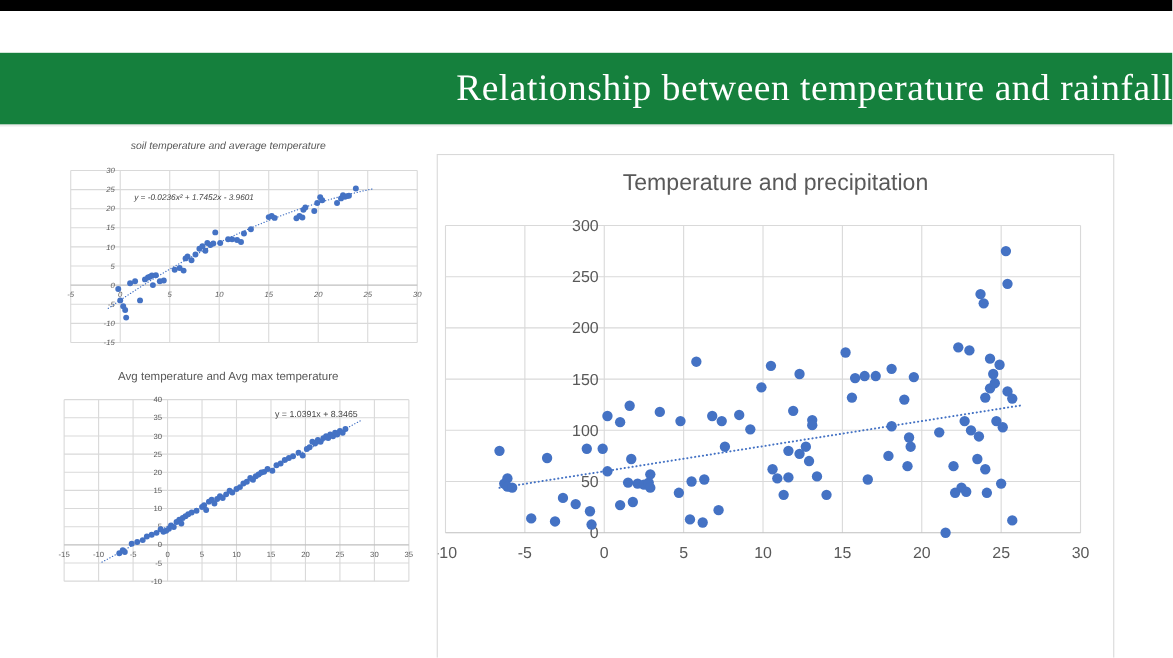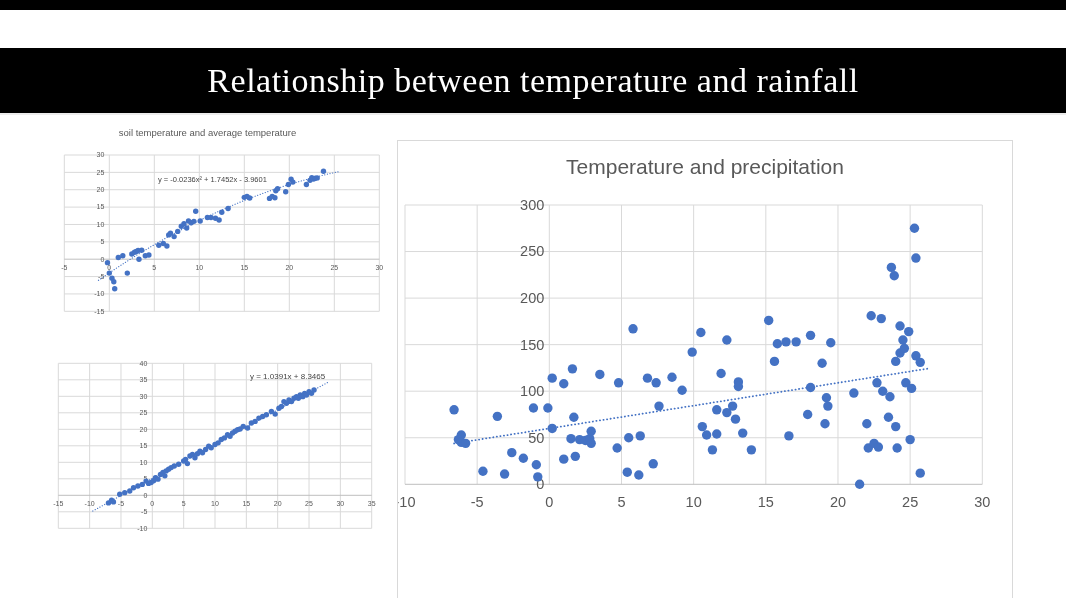--- a/index.html
+++ b/index.html
@@ -1,32 +1,32 @@
 <!DOCTYPE html>
 <html><head>
 <meta charset="utf-8">
 <style>
   html,body { margin:0; padding:0; background:#ffffff; }
   .slide { position:relative; width:1066px; height:598px; background:#ffffff; overflow:hidden;
            font-family:"Liberation Sans", sans-serif; }
   .top-strip { position:absolute; left:0; top:0; width:100%; height:10px; background:#000; }
-  .banner { position:absolute; left:0; top:48px; width:100%; height:65px; background:#000000;
-            display:flex; align-items:center; justify-content:center; box-shadow:0 2px 0 #ececec; }
+  .banner { position:absolute; left:0; top:48px; width:100%; height:65px; background:#15803d;
+            display:flex; align-items:center; justify-content:flex-end; box-shadow:0 2px 0 #ececec; }
   .banner-title { color:#ffffff; font-family:"Liberation Serif", serif; font-size:34px; letter-spacing:0.5px; }
   .chart { position:absolute; }
   .chart svg { position:absolute; left:0; top:0; display:block; }
   .chart-title { position:absolute; left:0; width:100%; text-align:center; color:#595959; z-index:2; }
   .t1 { top:7px;  font-size:9.5px; }
   .t2 { top:11px; font-size:10.5px; }
   .t3 { top:14px; font-size:21px; color:#595959; }
   .equation { position:absolute; color:#444444; white-space:nowrap; z-index:2; }
-  .eq1 { left:102px; top:55px; font-size:7.5px;margin-left:36px; }
+  .eq1 { left:102px; top:55px; font-size:7.5px; }
   .eq2 { left:230px; top:47px; font-size:8px; }
   #chart-precip { border:1px solid #d9d9d9; background:#ffffff; box-sizing:border-box; }
-  #chart-soil   { left:20px;  top:120px; width:375px; height:205px; }
+  #chart-soil   { left:20px;  top:120px; width:375px; height:205px;font-style:italic; }
   #chart-avgmax { left:20px;  top:325px; width:375px; height:222px; }
   #chart-precip { left:397px; top:140px; width:616px; height:472px; }
 </style>
 </head>
 <body>
 
 <div class="slide">
   <div class="top-strip"></div>
   <div class="banner">
     <div class="banner-title">Relationship between temperature and rainfall</div>
@@ -126,20 +126,21 @@
         <circle cx="290" cy="60.355333333333334" r="2.7" fill="#4472C4"></circle>
         <circle cx="291.8" cy="57.57666666666667" r="2.7" fill="#4472C4"></circle>
         <circle cx="293.59999999999997" cy="58.965999999999994" r="2.7" fill="#4472C4"></circle>
         <circle cx="295.4" cy="58.27133333333333" r="2.7" fill="#4472C4"></circle>
         <circle cx="297.20000000000005" cy="57.92400000000001" r="2.7" fill="#4472C4"></circle>
         <circle cx="303.5" cy="51.324666666666666" r="2.7" fill="#4472C4"></circle>
       </svg>
   </div>
 
   <div class="chart" id="chart-avgmax">
+    <div class="chart-title t2">Avg temperature and Avg max temperature</div>
     <div class="equation eq2">y = 1.0391x + 8.3465</div>
     <svg width="375" height="222">
         <line x1="38.3" y1="38.3" x2="38.3" y2="203.3" stroke="#D9D9D9" stroke-width="1"></line>
         <line x1="69.64" y1="38.3" x2="69.64" y2="203.3" stroke="#D9D9D9" stroke-width="1"></line>
         <line x1="100.97999999999999" y1="38.3" x2="100.97999999999999" y2="203.3" stroke="#D9D9D9" stroke-width="1"></line>
         <line x1="132.32" y1="38.3" x2="132.32" y2="203.3" stroke="#D9D9D9" stroke-width="1"></line>
         <line x1="163.66" y1="38.3" x2="163.66" y2="203.3" stroke="#D9D9D9" stroke-width="1"></line>
         <line x1="195" y1="38.3" x2="195" y2="203.3" stroke="#D9D9D9" stroke-width="1"></line>
         <line x1="226.33999999999997" y1="38.3" x2="226.33999999999997" y2="203.3" stroke="#D9D9D9" stroke-width="1"></line>
         <line x1="257.67999999999995" y1="38.3" x2="257.67999999999995" y2="203.3" stroke="#D9D9D9" stroke-width="1"></line>

